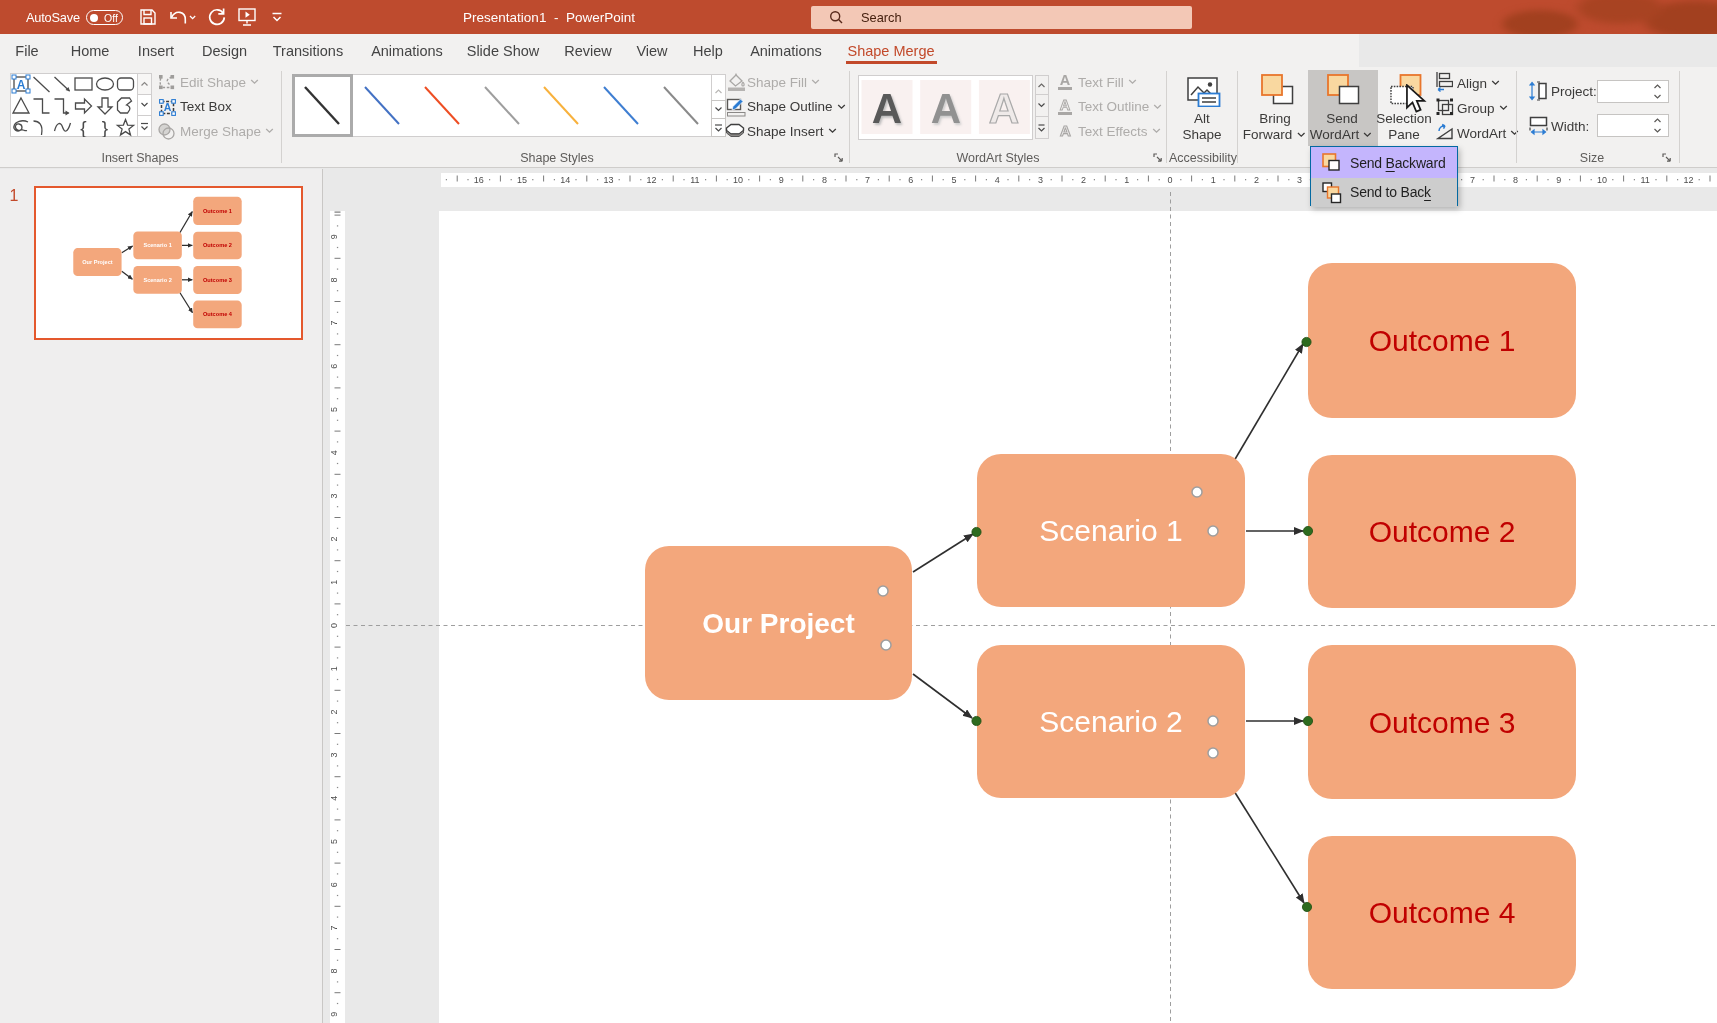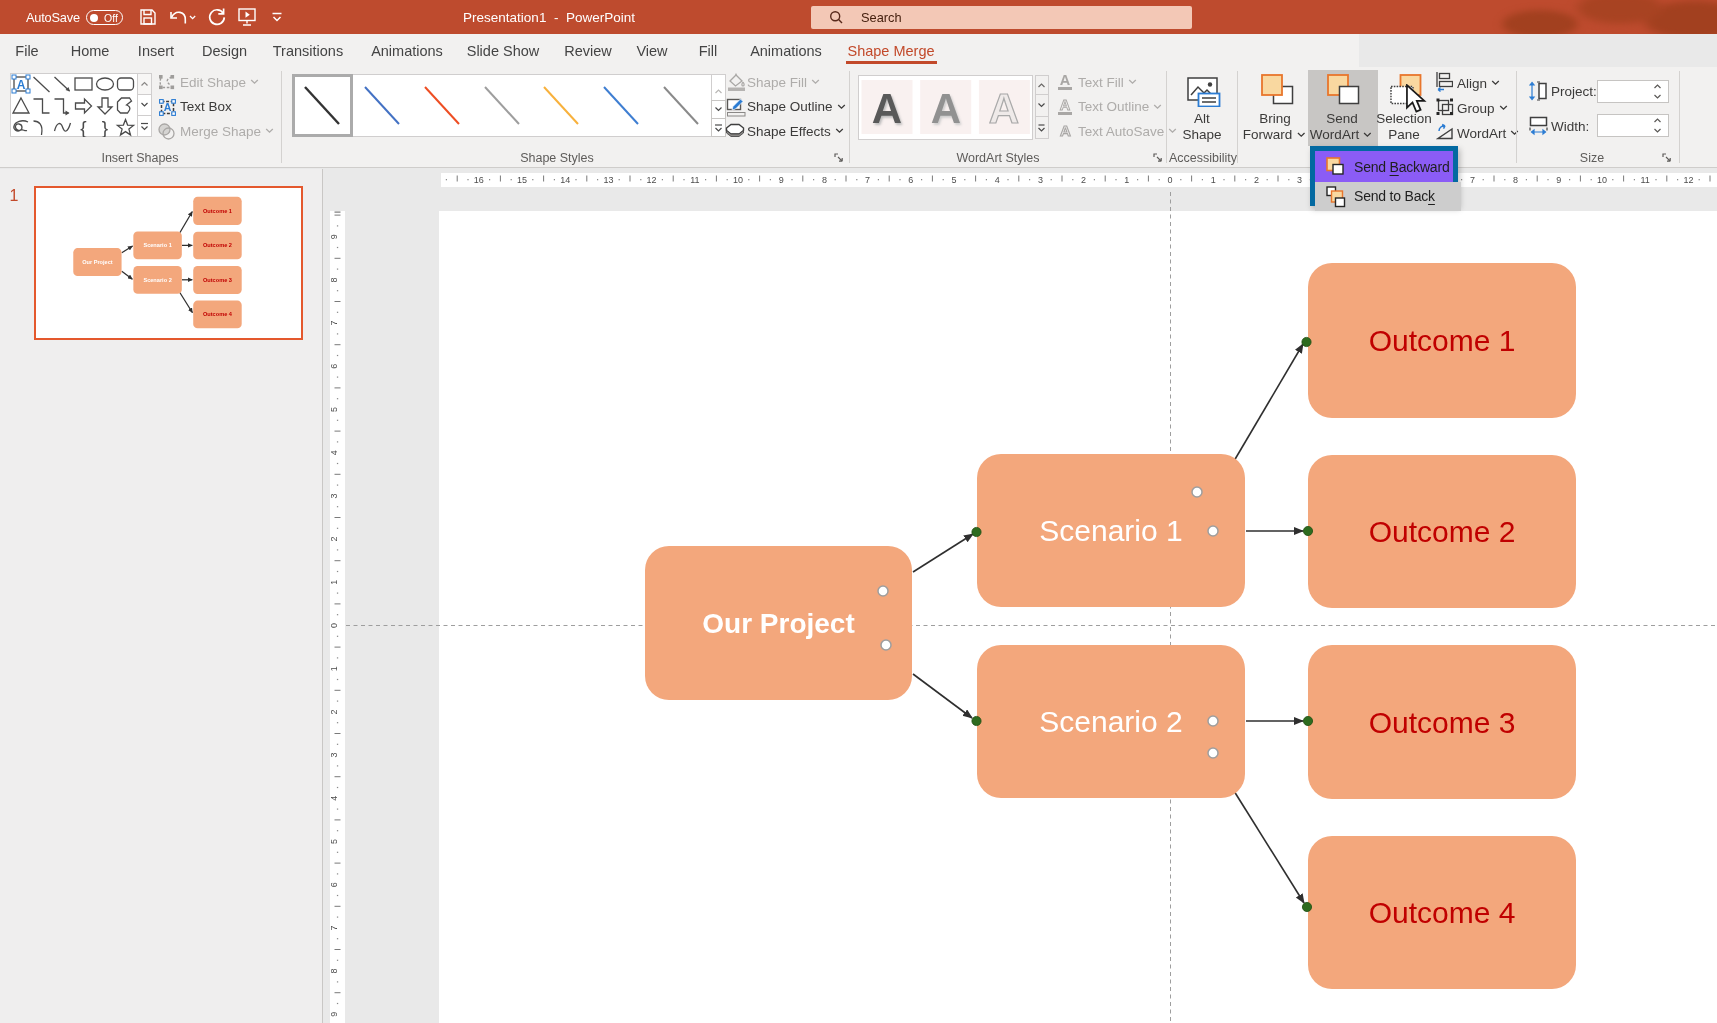--- a/index.html
+++ b/index.html
@@ -67,21 +67,21 @@
     <div style="position:absolute;left:503px;transform:translateX(-50%);top:17px;height:0;display:flex;align-items:center;white-space:nowrap;font-size:14.5px;color:#444444;font-weight:normal;">
       <span>Slide Show</span>
     </div>
     <div style="position:absolute;left:588px;transform:translateX(-50%);top:17px;height:0;display:flex;align-items:center;white-space:nowrap;font-size:14.5px;color:#444444;font-weight:normal;">
       <span>Review</span>
     </div>
     <div style="position:absolute;left:652px;transform:translateX(-50%);top:17px;height:0;display:flex;align-items:center;white-space:nowrap;font-size:14.5px;color:#444444;font-weight:normal;">
       <span>View</span>
     </div>
     <div style="position:absolute;left:708px;transform:translateX(-50%);top:17px;height:0;display:flex;align-items:center;white-space:nowrap;font-size:14.5px;color:#444444;font-weight:normal;">
-      <span>Fill</span>
+      <span>Help</span>
     </div>
     <div style="position:absolute;left:786px;transform:translateX(-50%);top:17px;height:0;display:flex;align-items:center;white-space:nowrap;font-size:14.5px;color:#444444;font-weight:normal;">
       <span>Animations</span>
     </div>
     <div style="position:absolute;left:891px;transform:translateX(-50%);top:17px;height:0;display:flex;align-items:center;white-space:nowrap;font-size:14.5px;color:#c2492a;font-weight:normal;">
       <span>Shape Merge</span>
     </div>
     <div style="position:absolute;left:846px;top:27px;width:91px;height:3px;background:#c2492a;"></div>
   </div>
 <div style="position:absolute;left:0;top:67px;width:1717px;height:101px;background:#f2f1f0;border-bottom:1px solid #cfcdcb;overflow:visible;">
@@ -196,21 +196,21 @@
       <span>Shape Outline</span>
       <svg width="9" height="6" style="margin-left:4px">
         <path d="M1.2 1 L4.5 4.2 L7.8 1" stroke="#3b3a39" stroke-width="1.3" fill="none"></path>
       </svg>
     </div>
     <svg style="position:absolute;left:725px;top:56px" width="20" height="17" viewBox="0 0 20 17">
   <path d="M6 1.5 L14 1.5 L18.5 5 L18.5 7.5 L14 11 L6 11 L1.5 7.5 L1.5 5 z" fill="#fff" stroke="#3f3f3f" stroke-width="1.4"></path>
   <path d="M1.5 7.5 L6 11 L14 11 L18.5 7.5 L18.5 10 L14 13.5 L6 13.5 L1.5 10 z" fill="#8a8886" stroke="#3f3f3f" stroke-width="0.8"></path>
     </svg>
     <div style="position:absolute;left:747px;top:64px;height:0;display:flex;align-items:center;white-space:nowrap;font-size:13.5px;color:#3b3a39;font-weight:normal;">
-      <span>Shape Effects</span>
+      <span>Shape Insert</span>
       <svg width="9" height="6" style="margin-left:4px">
         <path d="M1.2 1 L4.5 4.2 L7.8 1" stroke="#3b3a39" stroke-width="1.3" fill="none"></path>
       </svg>
     </div>
     <div style="position:absolute;left:557px;transform:translateX(-50%);top:91px;height:0;display:flex;align-items:center;white-space:nowrap;font-size:12.5px;color:#5e5c5a;font-weight:normal;">
       <span>Shape Styles</span>
     </div>
     <svg style="position:absolute;left:834px;top:86px" width="10" height="10" viewBox="0 0 10 10">
       <path d="M1 4 V1 H4" stroke="#5e5c5a" stroke-width="1.2" fill="none"></path>
       <path d="M4 4 L8.2 8.2 M8.2 8.2 V5 M8.2 8.2 H5" stroke="#5e5c5a" stroke-width="1.2" fill="none"></path>
@@ -251,21 +251,21 @@
     <div style="position:absolute;left:1078px;top:39.5px;height:0;display:flex;align-items:center;white-space:nowrap;font-size:13.5px;color:#aeacaa;font-weight:normal;">
       <span>Text Outline</span>
       <svg width="9" height="6" style="margin-left:4px">
         <path d="M1.2 1 L4.5 4.2 L7.8 1" stroke="#aeacaa" stroke-width="1.3" fill="none"></path>
       </svg>
     </div>
     <svg style="position:absolute;left:1057px;top:55px" width="17" height="18" viewBox="0 0 17 18">
   <text x="8.5" y="13.5" font-size="15" font-weight="bold" fill="none" stroke="#a9a7a5" stroke-width="1.1" text-anchor="middle" font-family="Liberation Sans">A</text>
     </svg>
     <div style="position:absolute;left:1078px;top:64px;height:0;display:flex;align-items:center;white-space:nowrap;font-size:13.5px;color:#aeacaa;font-weight:normal;">
-      <span>Text AutoSave</span>
+      <span>Text Effects</span>
       <svg width="9" height="6" style="margin-left:4px">
         <path d="M1.2 1 L4.5 4.2 L7.8 1" stroke="#aeacaa" stroke-width="1.3" fill="none"></path>
       </svg>
     </div>
     <div style="position:absolute;left:998px;transform:translateX(-50%);top:91px;height:0;display:flex;align-items:center;white-space:nowrap;font-size:12.5px;color:#5e5c5a;font-weight:normal;">
       <span>WordArt Styles</span>
     </div>
     <svg style="position:absolute;left:1153px;top:86px" width="10" height="10" viewBox="0 0 10 10">
       <path d="M1 4 V1 H4" stroke="#5e5c5a" stroke-width="1.2" fill="none"></path>
       <path d="M4 4 L8.2 8.2 M8.2 8.2 V5 M8.2 8.2 H5" stroke="#5e5c5a" stroke-width="1.2" fill="none"></path>
@@ -662,21 +662,21 @@
       <circle cx="985" cy="362" r="4.6" fill="#2e6b1f" stroke="#1e4e12" stroke-width="0.8"></circle>
       <circle cx="985" cy="552" r="4.6" fill="#2e6b1f" stroke="#1e4e12" stroke-width="0.8"></circle>
       <circle cx="984" cy="738" r="4.6" fill="#2e6b1f" stroke="#1e4e12" stroke-width="0.8"></circle>
       <circle cx="560" cy="422" r="5" fill="#fff" stroke="#9e9e9e" stroke-width="1.5"></circle>
       <circle cx="563" cy="476" r="5" fill="#fff" stroke="#9e9e9e" stroke-width="1.5"></circle>
       <circle cx="874" cy="323" r="5" fill="#fff" stroke="#9e9e9e" stroke-width="1.5"></circle>
       <circle cx="890" cy="362" r="5" fill="#fff" stroke="#9e9e9e" stroke-width="1.5"></circle>
       <circle cx="890" cy="552" r="5" fill="#fff" stroke="#9e9e9e" stroke-width="1.5"></circle>
       <circle cx="890" cy="584" r="5" fill="#fff" stroke="#9e9e9e" stroke-width="1.5"></circle>
     </svg></div>
-<div style="position:absolute;left:1310px;top:146px;width:148px;height:60px;background:#8b5cf6;border:5px solid #0369a1;box-shadow:2px 3px 6px rgba(0,0,0,0.25);">
+<div style="position:absolute;left:1310px;top:146px;width:148px;height:60px;background:#c4b5fd;border:1px solid #0369a1;box-shadow:2px 3px 6px rgba(0,0,0,0.25);">
     <div style="position:absolute;left:0;top:31px;width:146px;height:28.5px;background:#cdcdcd;"></div>
     <svg style="position:absolute;left:11px;top:6px" width="19" height="19" viewBox="0 0 19 19">
   <rect x="1" y="1" width="12.5" height="12.5" fill="#f9d8a0" stroke="#e8762c" stroke-width="1.6"></rect>
   <rect x="7" y="7.5" width="10" height="9.5" fill="#fff" stroke="#262626" stroke-width="1.4"></rect>
     </svg>
     <div style="position:absolute;left:39px;top:15.8px;height:0;display:flex;align-items:center;white-space:nowrap;font-size:14px;color:#1f1f1f;font-weight:normal;letter-spacing:-0.2px;">
       <span>Send <u style="text-underline-offset:2.5px">B</u>ackward</span>
     </div>
     <svg style="position:absolute;left:11px;top:35px" width="21" height="22" viewBox="0 0 21 22">
   <rect x="1" y="1" width="8.5" height="8.5" fill="#fff" stroke="#262626" stroke-width="1.4"></rect>

